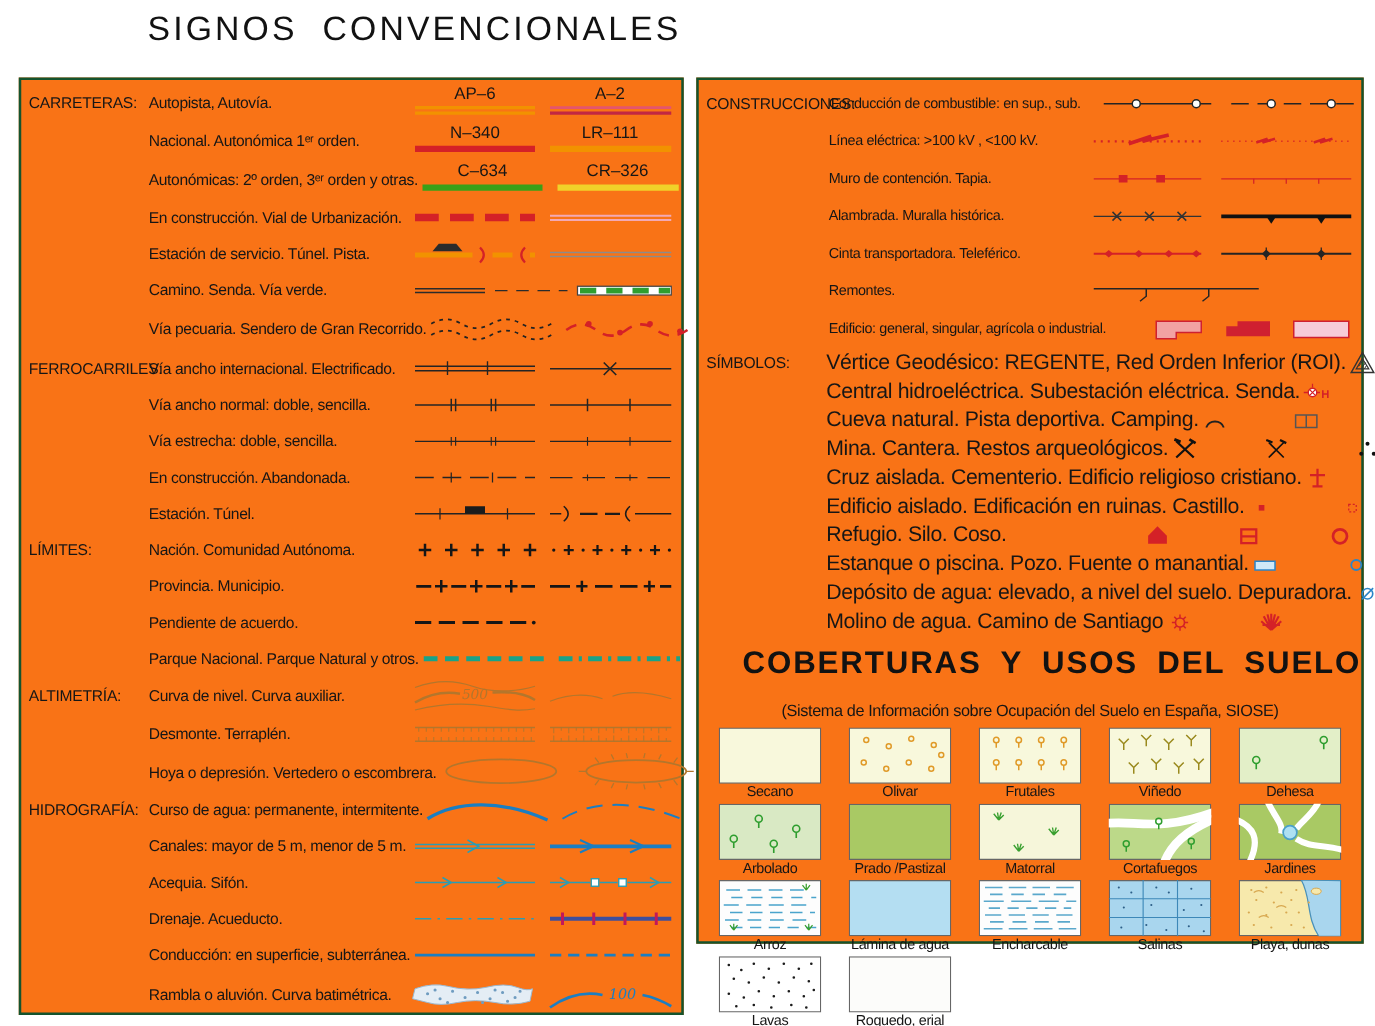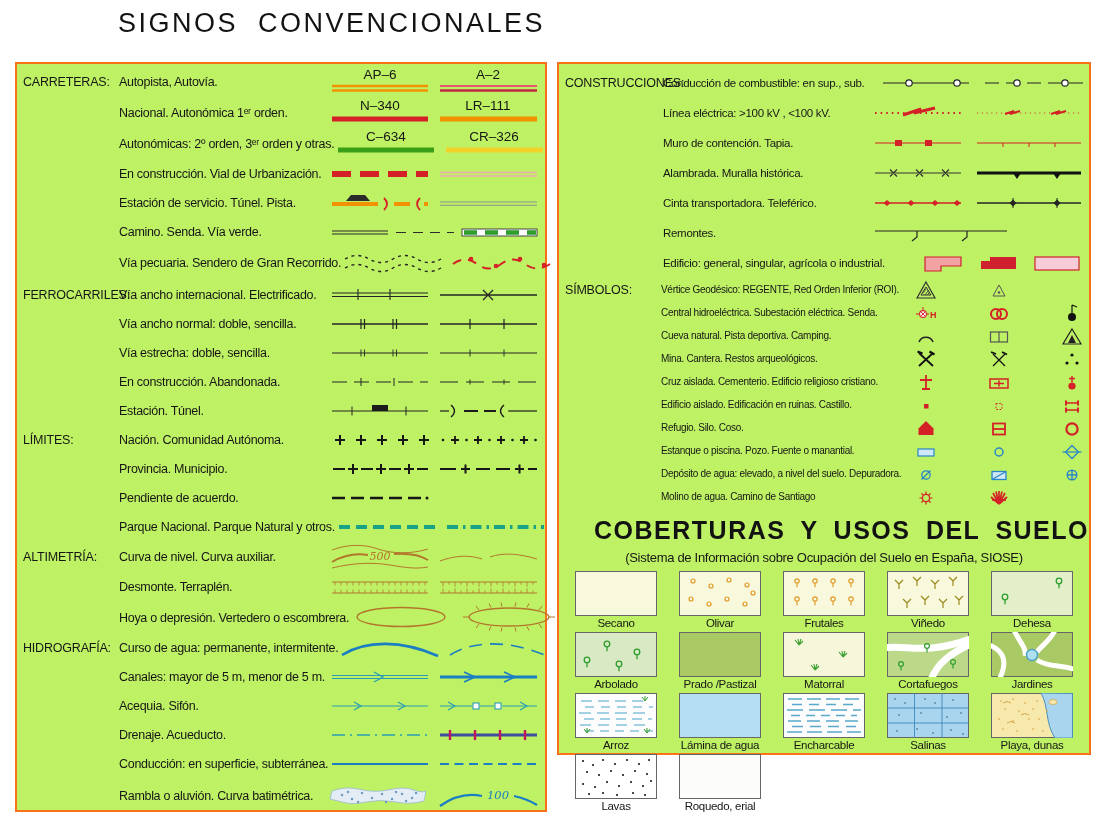--- a/index.html
+++ b/index.html
@@ -1,43 +1,43 @@
 <!DOCTYPE html>
 <html><head>
 <meta charset="utf-8">
 <style>
   html,body{margin:0;padding:0}
   body{width:1100px;height:821px;background:#fff;position:relative;
        font-family:"Liberation Sans","DejaVu Sans",sans-serif;color:#161616;outline:1px solid #d9d9d9}
   .pagetitle{position:absolute;left:118px;top:8px;font-size:27px;font-weight:400;
              letter-spacing:2.5px;word-spacing:10px;color:#121212}
-  .panel{position:absolute;border:2px solid #f97316;background:#bef264;box-sizing:border-box}
+  .panel{position:absolute;border:2px solid #14532d;background:#f97316;box-sizing:border-box}
   #leftpanel{left:15px;top:62px;width:532px;height:750px;padding-top:2px}
   #rightpanel{left:557px;top:62px;width:534px;height:693px;padding-top:4px}
   .lrow,.crow,.srow{display:flex;align-items:center;padding:0 4px 0 6px}
   .lrow{height:29px}
   .h31{height:31px}.h30{height:30px}.h34{height:34px}.h36{height:36px}
   .cat{width:96px;flex:none;font-size:12.5px;letter-spacing:-0.2px}
   .desc{flex:1;font-size:12.5px;letter-spacing:-0.3px;white-space:nowrap}
   .sym{width:213px;flex:none}
   .crow{height:30px}
   .crow .cat{width:98px}
   .crow .desc{font-size:11.5px}
   .symc{width:228px;flex:none}
   .srow{height:23px}
-  .srow .desc{font-size:10px}
+  .srow .desc{font-size:17px}
   .syms{width:168px;flex:none;display:flex;justify-content:space-between;align-items:center;padding:0 2px}
   .slot{width:22px;height:22px}
   svg{display:block}
   svg text{font-family:"Liberation Sans","DejaVu Sans",sans-serif}
   .shield{font-size:13.5px;fill:#161616;text-anchor:middle}
   .contlbl{font-size:11px;font-style:italic;fill:#b3762c;text-anchor:middle;font-family:"DejaVu Serif","Liberation Serif",serif}
   .bathlbl{font-size:11.5px;font-style:italic;fill:#1b7ec2;text-anchor:middle;font-family:"DejaVu Serif","Liberation Serif",serif}
   .lc-title{text-align:right;font-size:25px;font-weight:600;letter-spacing:1.5px;word-spacing:7px;margin-top:8px;color:#121212}
-  .lc-sub{text-align:center;font-size:13px;letter-spacing:-0.3px;margin-top:5px}
+  .lc-sub{text-align:center;font-size:13px;letter-spacing:-0.3px;margin-top:16px}
   .lc-grid{display:grid;grid-template-columns:repeat(5,1fr);row-gap:3px;column-gap:2px;padding:6px 6px 0}
   .lc-cell{text-align:center}
   .lc-cell svg{margin:0 auto}
   .lc-label{font-size:11.5px;letter-spacing:-0.3px;margin-top:1px;white-space:nowrap}
 </style>
 </head>
 <body>
 
 <div class="pagetitle">SIGNOS CONVENCIONALES</div>
 

